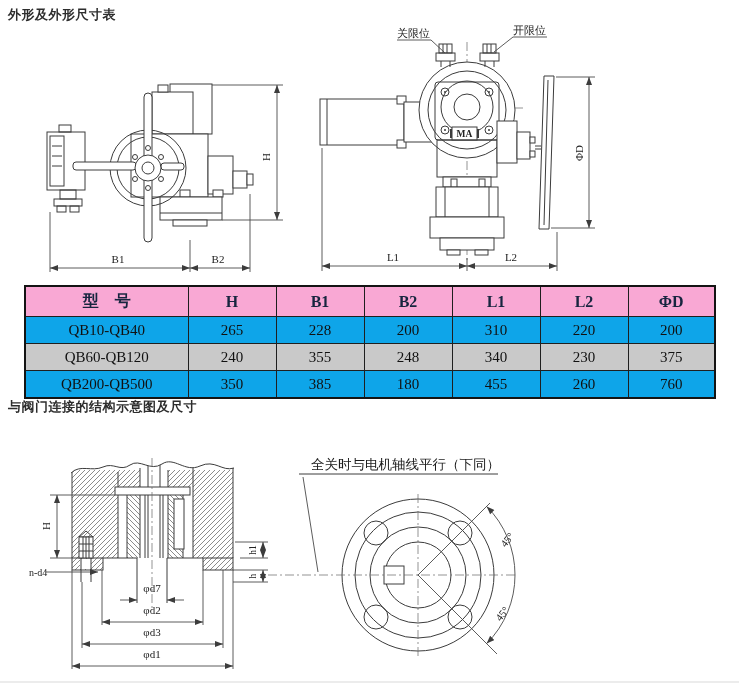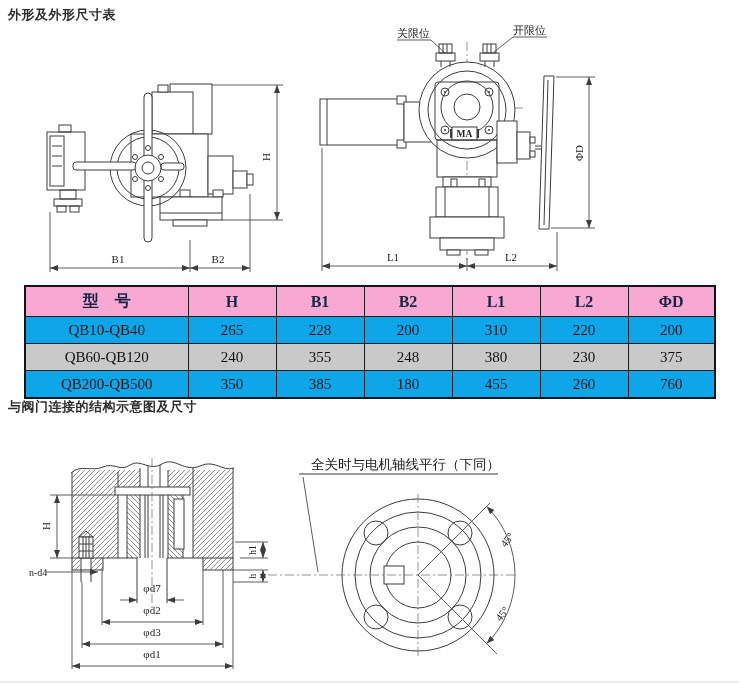--- a/index.html
+++ b/index.html
@@ -225,21 +225,21 @@
         <td>200</td>
         <td>310</td>
         <td>220</td>
         <td>200</td>
       </tr>
       <tr class="shaded">
         <td>QB60-QB120</td>
         <td>240</td>
         <td>355</td>
         <td>248</td>
-        <td>380</td>
+        <td>340</td>
         <td>230</td>
         <td>375</td>
       </tr>
       <tr>
         <td>QB200-QB500</td>
         <td>350</td>
         <td>385</td>
         <td>180</td>
         <td>455</td>
         <td>260</td>

